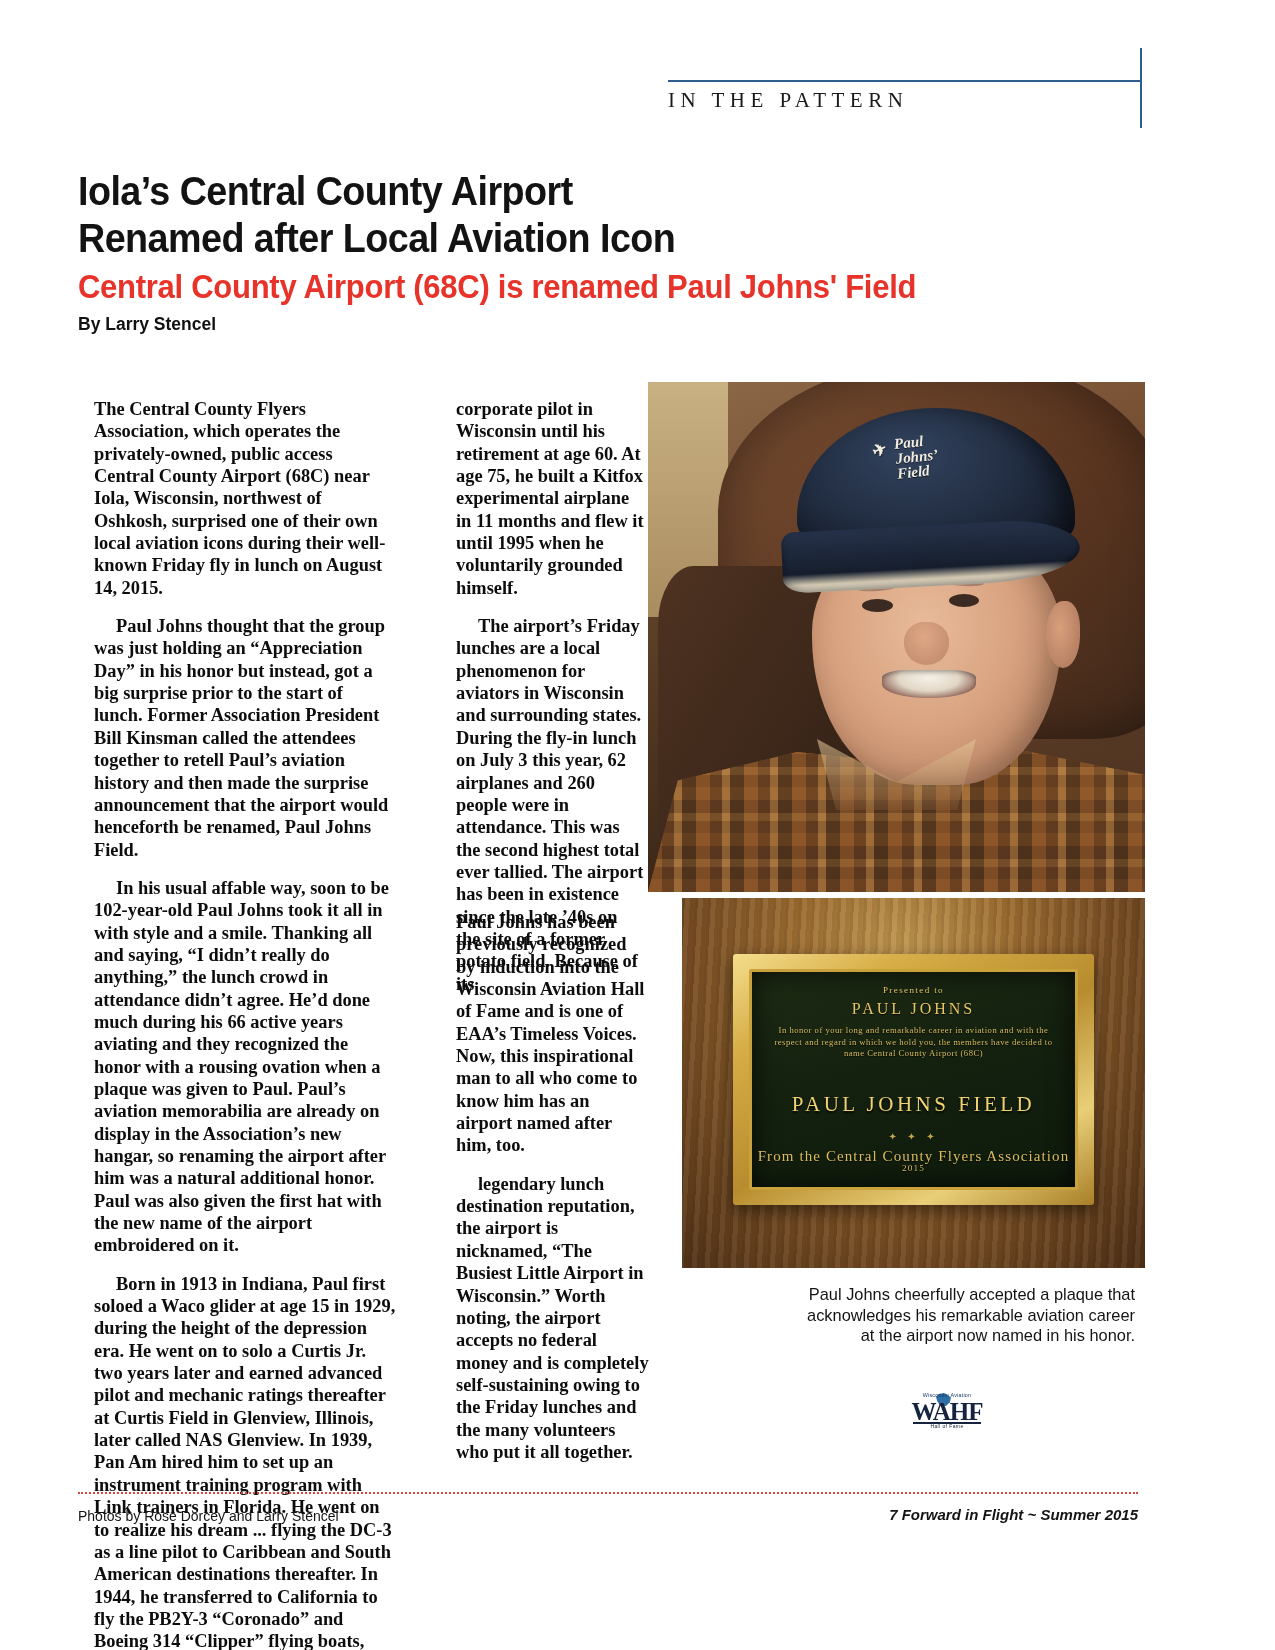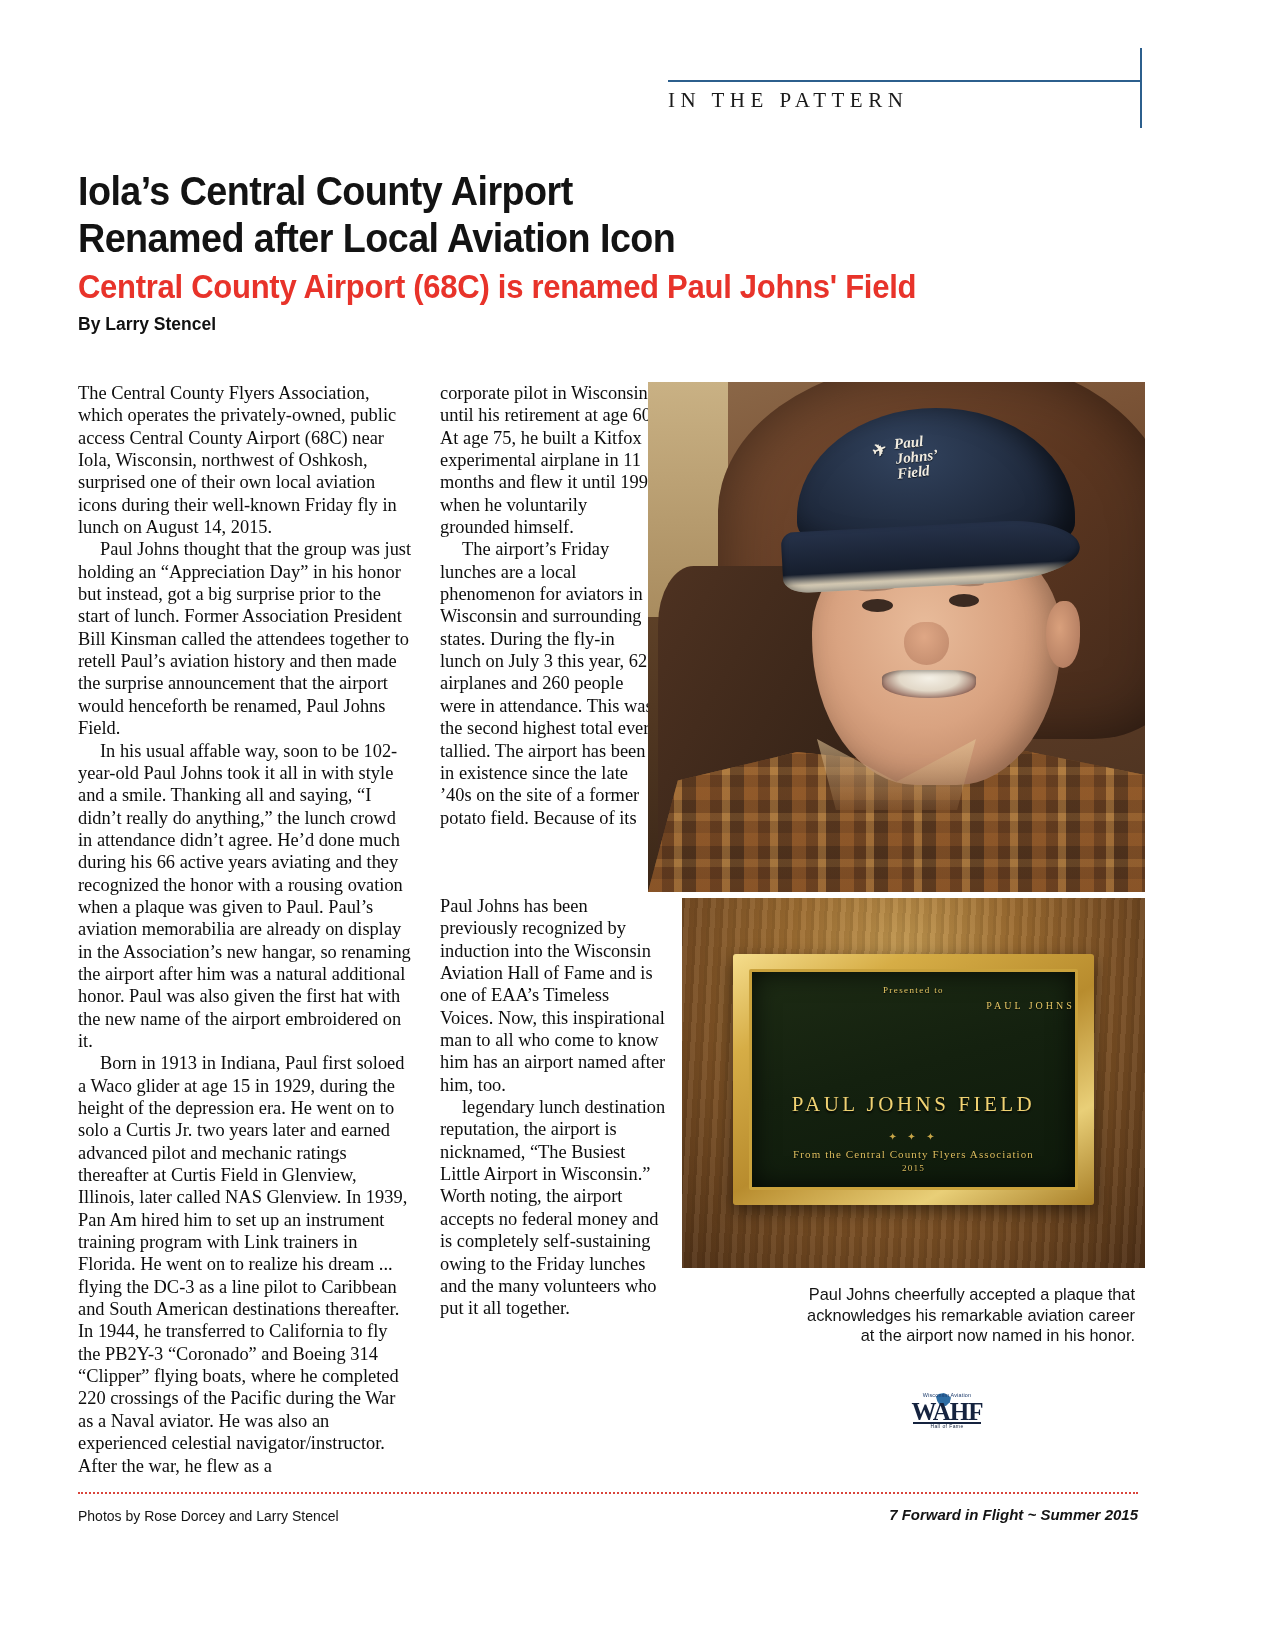--- a/index.html
+++ b/index.html
@@ -95,21 +95,21 @@
 
   
   .col {
     position: absolute;
     font-family: "Liberation Serif", serif;
     font-size: 18.4px;
     line-height: 22.35px;
     text-align: left;
     color: #0d0d0d;
   }
-  .col p { margin: 0; }
+  .col p { margin: 16px; font-weight: bold; }
   .col p + p { text-indent: 22px; }
 
   #col1 {
     left: 78px;
     top: 382px;
     width: 334px;
   }
   #col2a {
     left: 440px;
     top: 382px;
@@ -278,21 +278,21 @@
   .pq-txt {
     position: absolute;
     left: 0; right: 0;
     text-align: center;
     color: #e6c765;
     font-family: "Liberation Serif", serif;
     letter-spacing: 1px;
     text-shadow: 0 1px 1px rgba(0,0,0,.8);
   }
   .pq-l1 { top: 6%;  font-size: 9px; letter-spacing: 1.4px; }
-  .pq-l2 { top: 13%; font-size: 10px; letter-spacing: 3px; text-align: right; }
+  .pq-l2 { top: 13%; font-size: 16px; letter-spacing: 3px; }
   .pq-body {
     position: absolute; left: 6%; right: 6%; top: 25%;
     text-align: center;
     color: #dcbd5e;
     font-family: "Liberation Serif", serif;
     font-size: 8.6px;
     line-height: 11.4px;
     letter-spacing: .5px;
     text-shadow: 0 1px 1px rgba(0,0,0,.8);
   }
@@ -306,21 +306,21 @@
     text-shadow: 0 2px 2px rgba(0,0,0,.85);
   }
   .pq-orn {
     position: absolute; left: 20%; right: 20%; top: 74%;
     height: 10px;
     text-align: center;
     color: #c9a748;
     font-size: 10px;
     letter-spacing: 4px;
   }
-  .pq-l5 { top: 82%; font-size: 11px; letter-spacing: 1.1px; color: #dcbd5e; }
+  .pq-l5 { top: 82%; font-size: 15px; letter-spacing: 1.1px; color: #dcbd5e; }
   .pq-l6 { top: 89%; font-size: 9.2px; letter-spacing: 1.1px; color: #dcbd5e; }
 
   
   .caption {
     position: absolute;
     left: 805px;
     top: 1284px;
     width: 330px;
     font-family: "Liberation Sans", sans-serif;
     font-size: 16.4px;
@@ -465,20 +465,21 @@
     <div>Field</div>
   </div>
 </div>
 
 <div class="photo" id="photo-plaque">
   <div class="pq-wood"></div>
   <div class="pq-plate-outer">
     <div class="pq-plate-inner">
       <div class="pq-txt pq-l1">Presented  to</div>
       <div class="pq-txt pq-l2">PAUL  JOHNS</div>
+      <div class="pq-body">In  honor  of  your  long  and  remarkable  career in  aviation  and  with  the  respect  and  regard in  which  we  hold  you,  the  members  have  decided to  name  Central  County  Airport  (68C)</div>
       <div class="pq-big">PAUL   JOHNS   FIELD</div>
       <div class="pq-orn">✦ ✦ ✦</div>
       <div class="pq-txt pq-l5">From  the  Central  County  Flyers  Association</div>
       <div class="pq-txt pq-l6">2015</div>
     </div>
   </div>
 </div>
 
 <div class="caption">Paul Johns cheerfully accepted a plaque that acknowledges his remarkable aviation career at the airport now named in his honor.</div>
 

